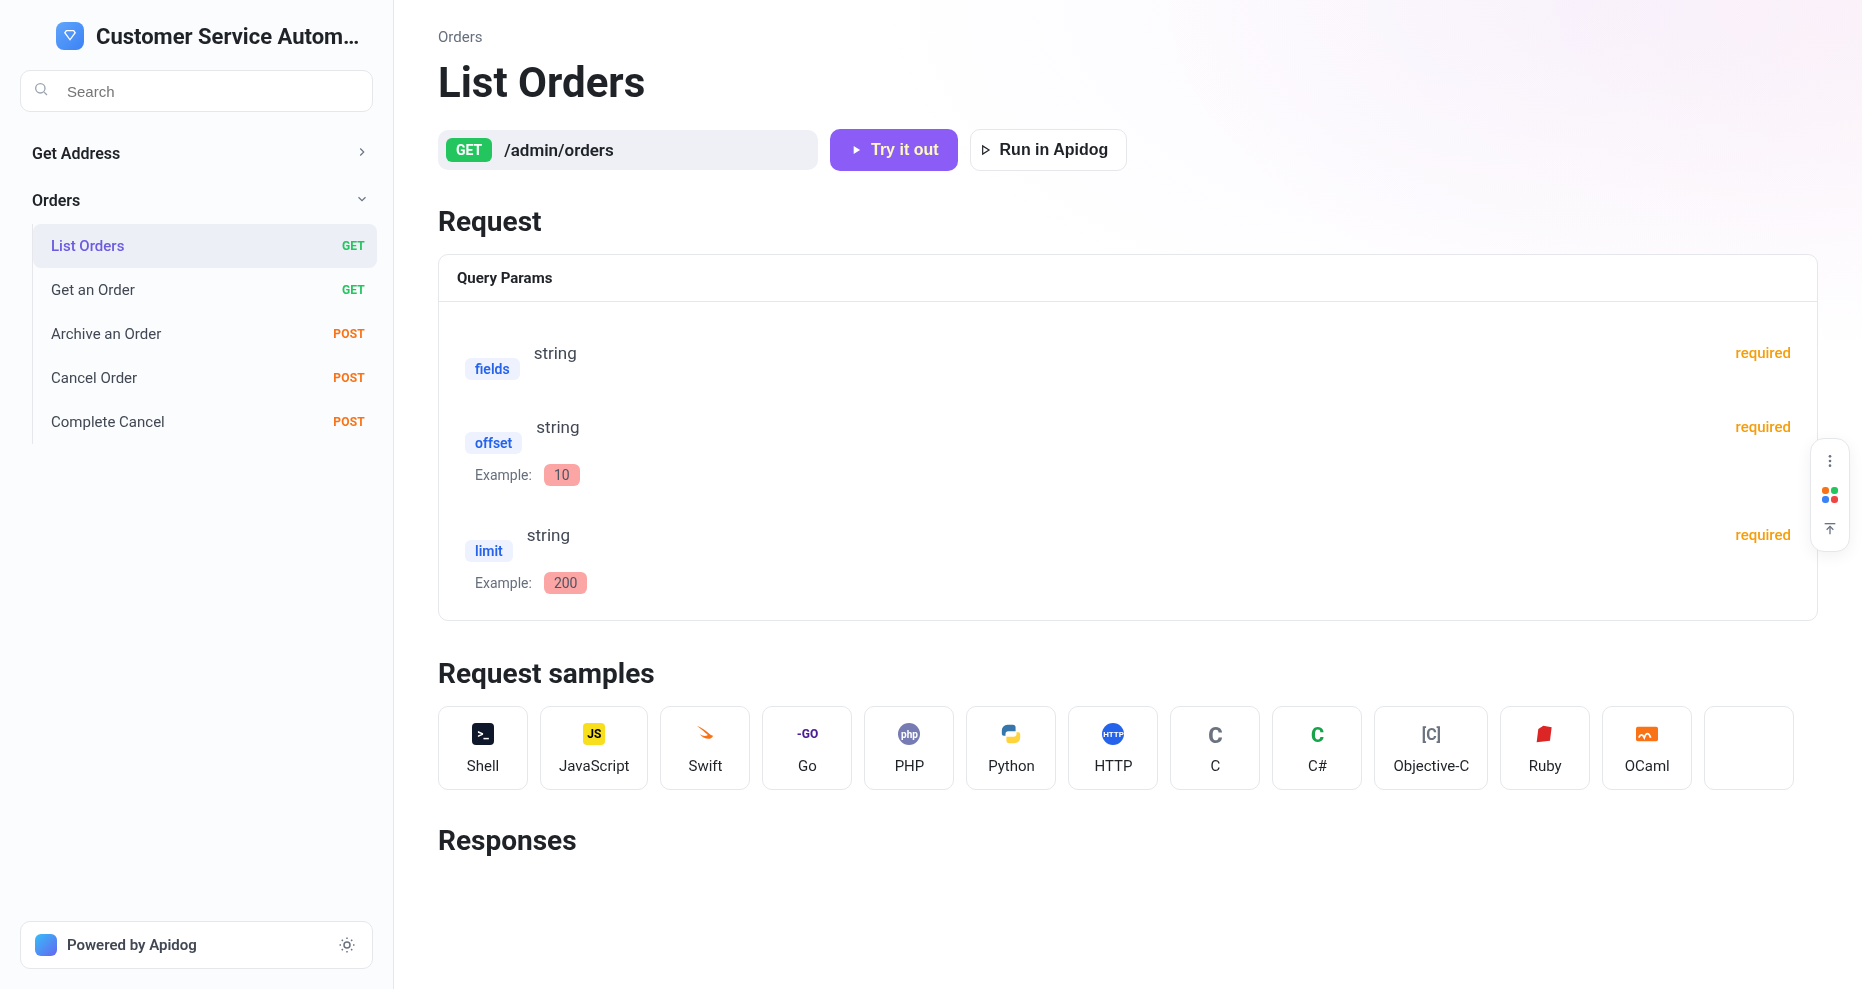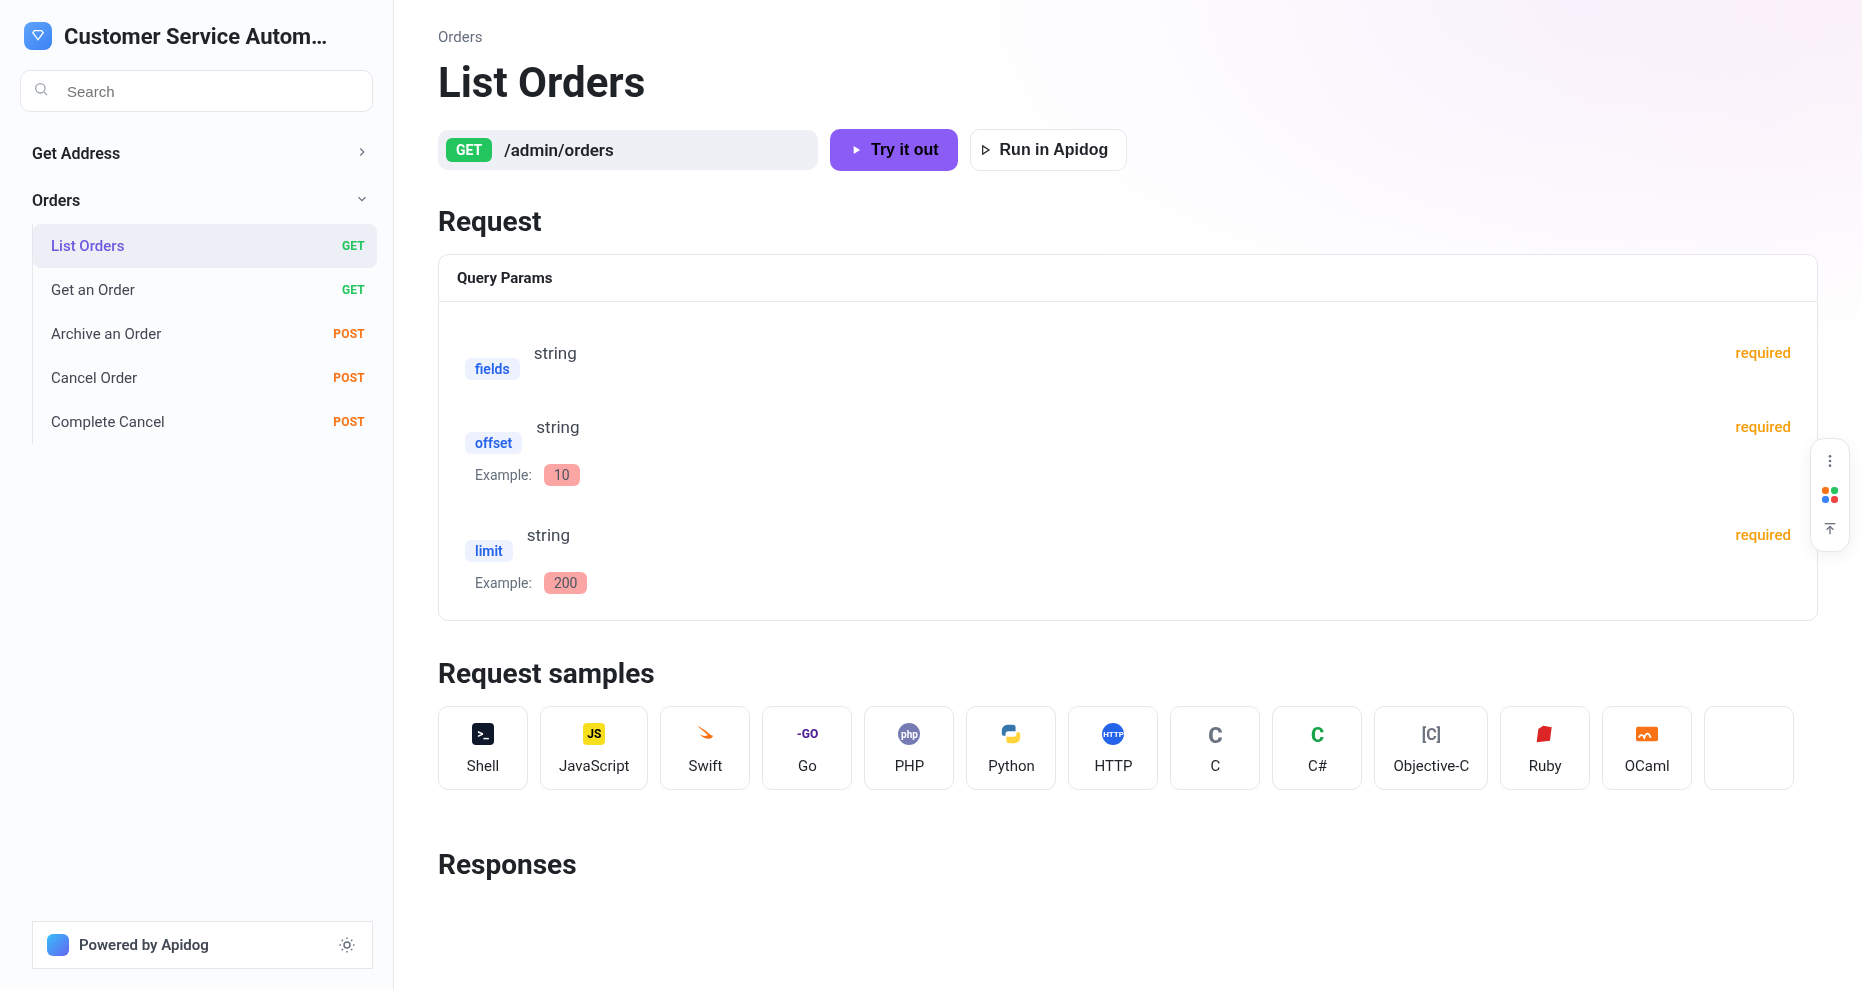--- a/index.html
+++ b/index.html
@@ -43,20 +43,21 @@
     display: flex;
     flex-direction: column;
     padding: 18px 0 0 0;
     position: relative;
   }
   .sb-header {
     display: flex;
     align-items: center;
     gap: 12px;
     padding: 4px 24px 10px 24px;
+    margin-left: 32px;
   }
   .sb-logo {
     width: 28px; height: 28px;
     border-radius: 8px;
     background: linear-gradient(135deg, #60a5fa, #3b82f6);
     display: grid; place-items: center;
     color: #fff; font-size: 14px;
   }
   .sb-title {
     font-size: 22px;
@@ -103,23 +104,22 @@
   .m-post { color: var(--orange); }
 
   .sb-footer {
     margin-top: auto;
     padding: 16px 20px 20px 20px;
   }
   .sb-footer-inner {
     display: flex; align-items: center; justify-content: space-between;
     border: 1px solid var(--border);
     background: #fff;
-    border-radius: 0;
+    border-radius: 10px;
     padding: 12px 14px;
-    margin-left: 12px;
   }
   .sb-footer-brand { display: flex; align-items: center; gap: 10px; color: var(--text-med); font-weight: 600; font-size: 15px; }
   .apidog-mark { width: 22px; height: 22px; border-radius: 6px; background: linear-gradient(135deg,#38bdf8,#6366f1); }
   .theme-toggle { width: 22px; height: 22px; display: grid; place-items: center; color: #6b7280; }
 
   
   .main {
     flex: 1; min-width: 0;
     padding: 28px 44px 0 44px;
     overflow: auto;
@@ -131,21 +131,21 @@
     display: inline-flex; align-items: center; gap: 12px;
     background: #eef0f6; border-radius: 10px; padding: 8px 14px 8px 8px;
     min-width: 380px;
   }
   .method-chip {
     background: var(--green); color: #fff; font-weight: 700;
     padding: 4px 10px; border-radius: 6px; font-size: 14px;
   }
   .endpoint-path { font-size: 17px; font-weight: 600; color: var(--text-dark); }
   .btn { display: inline-flex; align-items: center; gap: 8px; border-radius: 10px; padding: 11px 18px; font-size: 16px; font-weight: 600; cursor: pointer; border: 1px solid transparent; }
-  .btn-primary { background: var(--purple); color: #000000; }
+  .btn-primary { background: var(--purple); color: #fef9c3; }
   .btn-outline { background: #fff; border-color: var(--border); color: var(--text-dark); padding-left: 7px; }
   .icon-play, .icon-play-o { width: 14px; height: 14px; display: inline-block; }
   .icon-play svg, .icon-play-o svg { display:block; }
 
   .section-h2 { font-size: 28px; font-weight: 700; margin: 6px 0 16px 0; }
   .panel { border: 1px solid var(--border); border-radius: 10px; background: #fff; }
   .panel-header { padding: 14px 18px; font-weight: 700; color: var(--text-dark); border-bottom: 1px solid var(--border); font-size: 15px; }
   .panel-body { padding: 10px 18px 18px 18px; }
   .param { padding: 14px 8px 6px 8px; }
   .param-row { display: flex; align-items: center; justify-content: space-between; gap: 16px; }
@@ -428,21 +428,21 @@
             </svg>
         </div>
         <div class="lbl">OCaml</div>
       </div>
       <div class="sample">
         
         
       </div>
     </div>
 
-    <h2 class="section-h2" style="margin-top:52px;">Responses</h2>
+    <h2 class="section-h2" style="margin-top:28px;">Responses</h2>
   </main>
 
   <div class="float-rail">
     <div class="rail-btn">
       <svg width="16" height="16" viewBox="0 0 24 24" fill="#6b7280">
           <circle cx="12" cy="5" r="2"></circle>
           <circle cx="12" cy="12" r="2"></circle>
           <circle cx="12" cy="19" r="2"></circle>
         </svg>
     </div>

